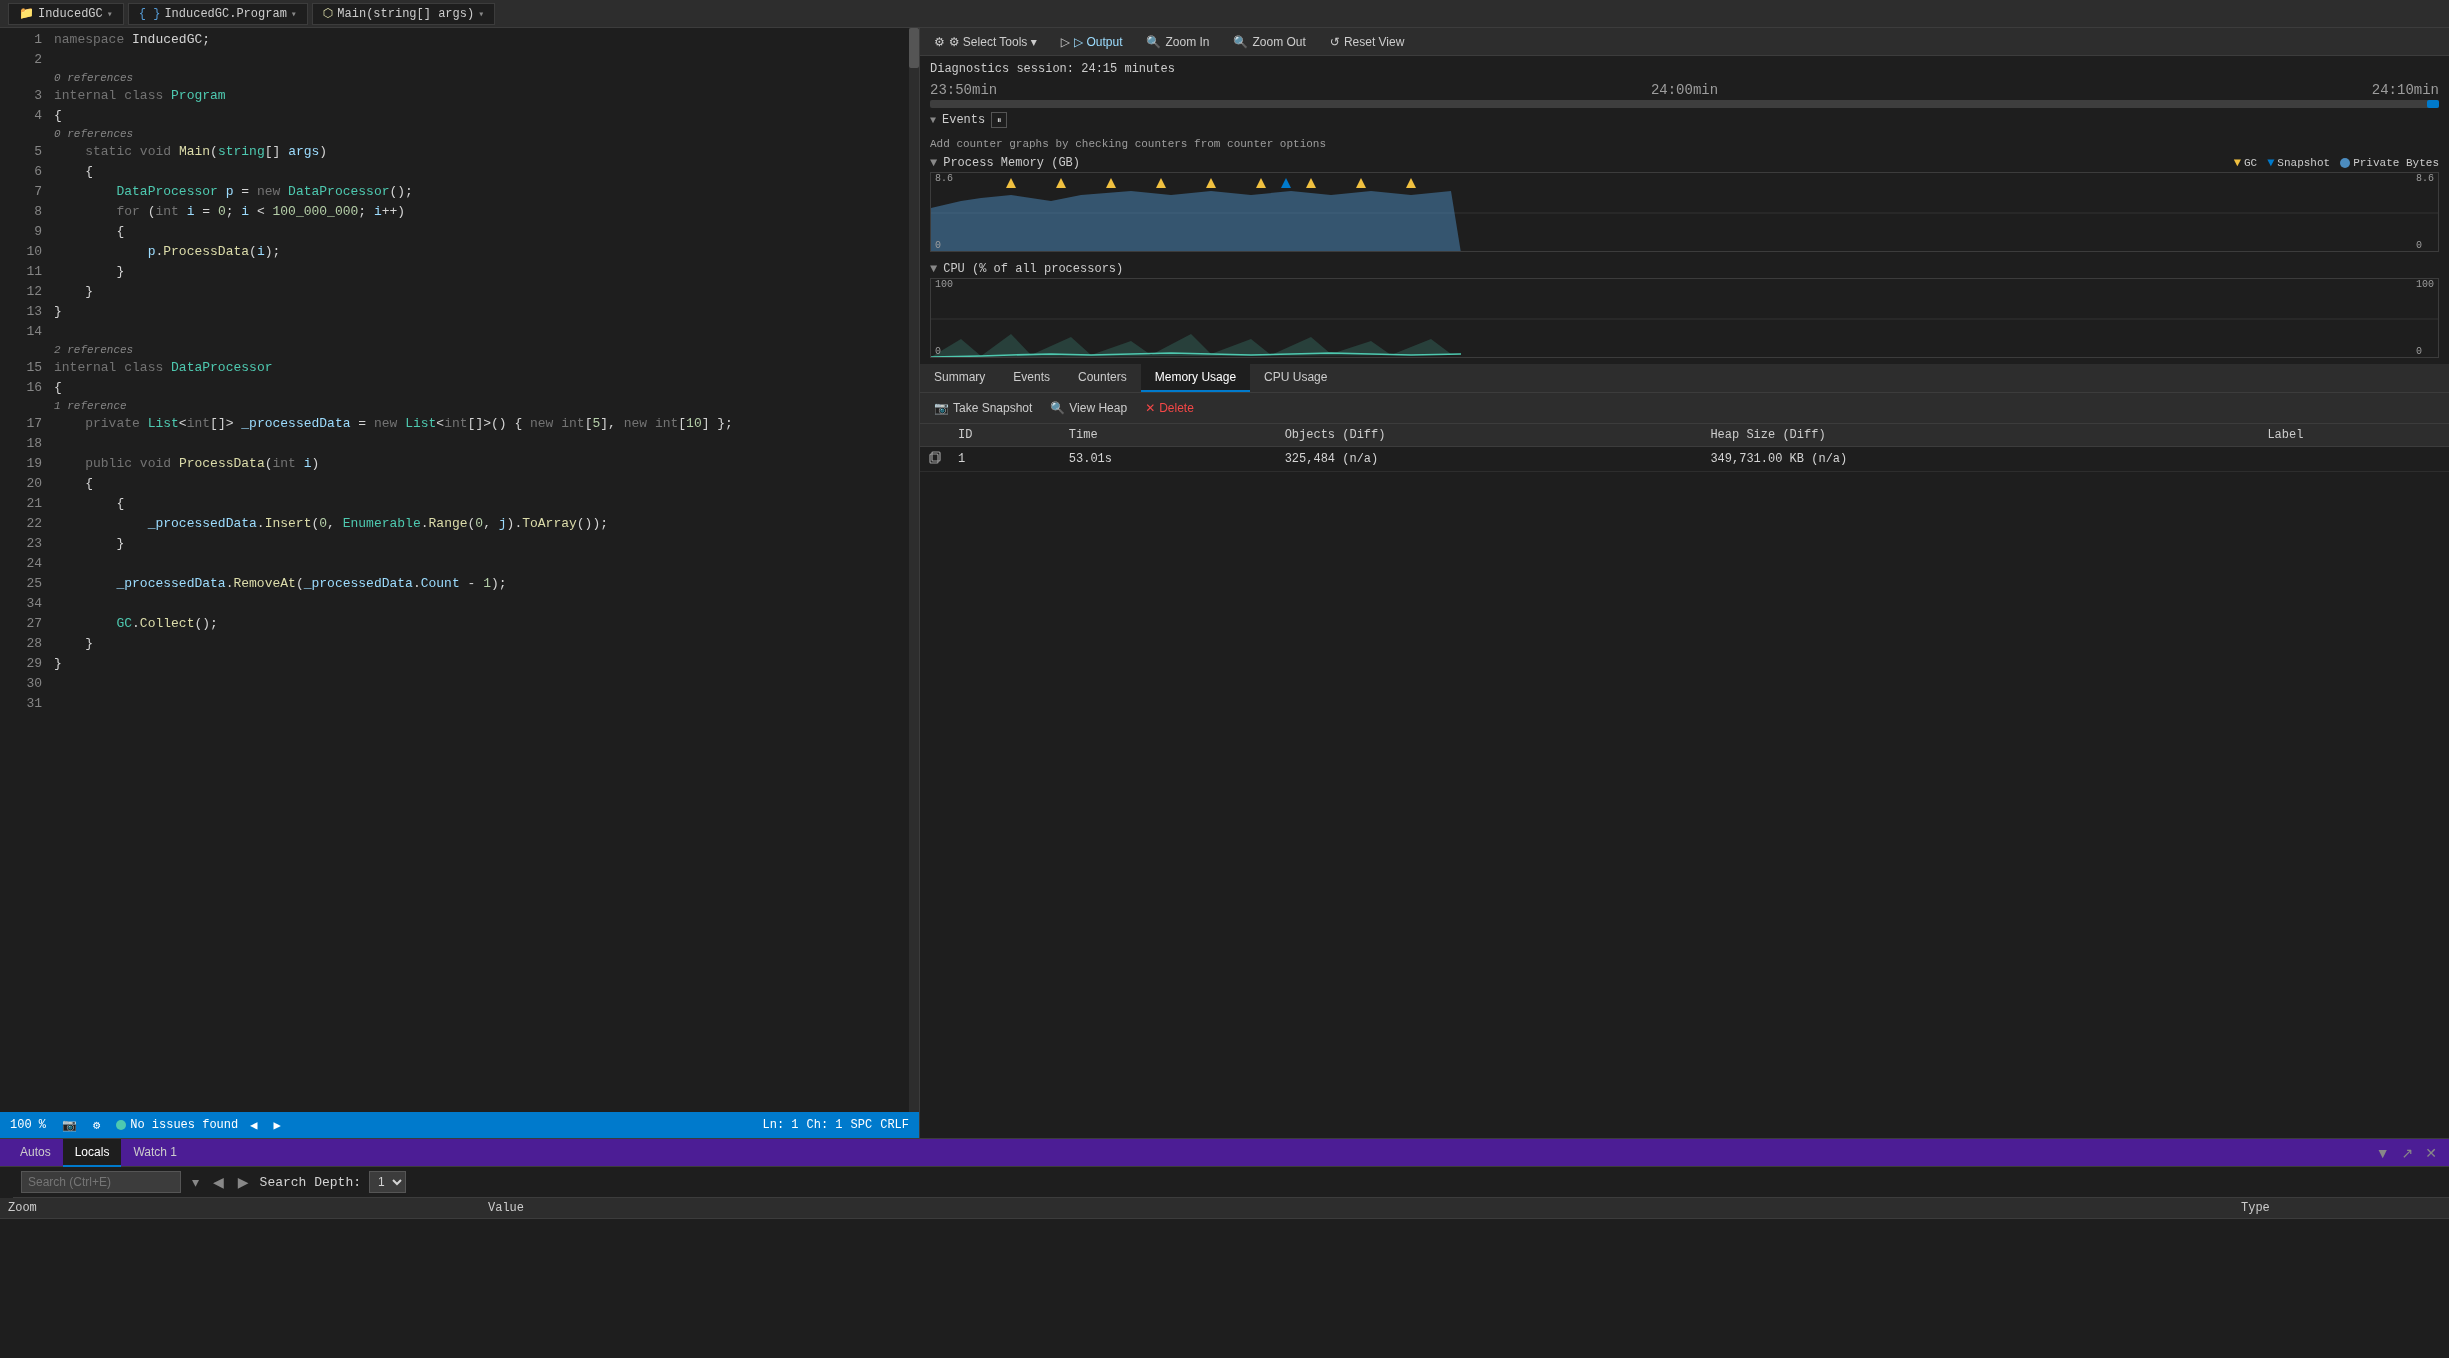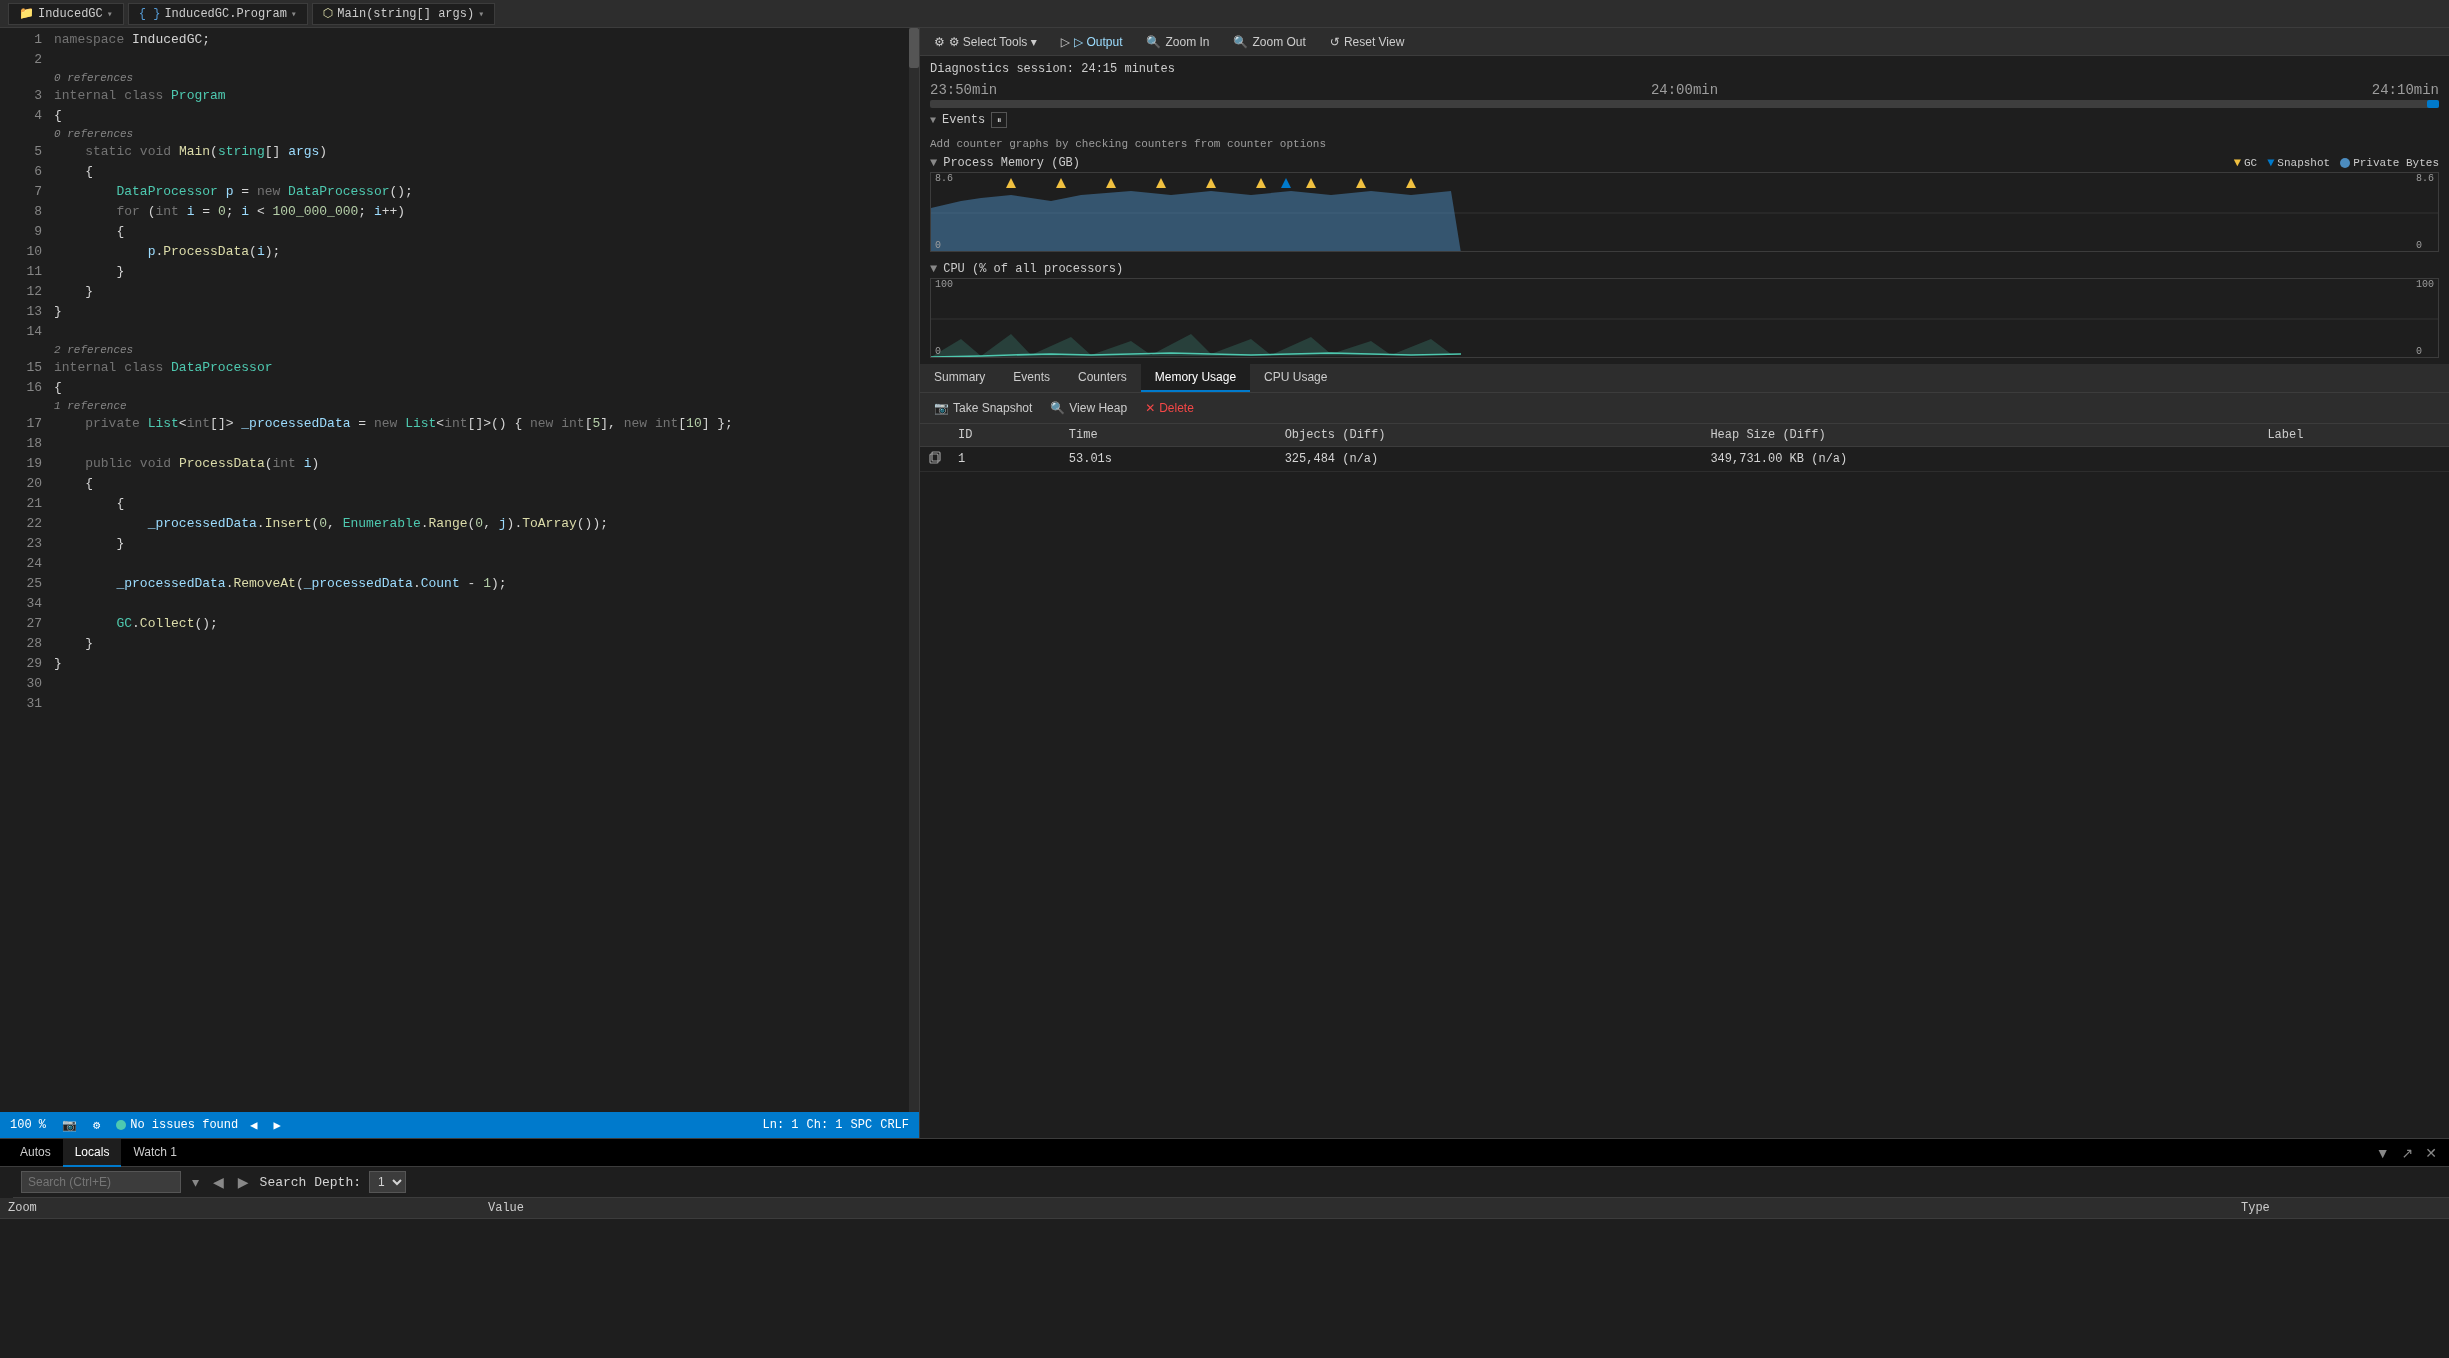--- a/index.html
+++ b/index.html
@@ -422,21 +422,21 @@
       background: #1e1e1e;
       border-top: 1px solid #3c3c3c;
       display: flex;
       flex-direction: column;
       flex-shrink: 0;
     }
 
     .bottom-tabs {
       display: flex;
       align-items: center;
-      background: #000000;
+      background: #4c1d95;
       height: 28px;
       border-bottom: 1px solid #3c3c3c;
       padding: 0 8px;
     }
 
     .bottom-tab {
       padding: 4px 12px;
       font-size: 12px;
       color: #cccccc;
       cursor: pointer;

